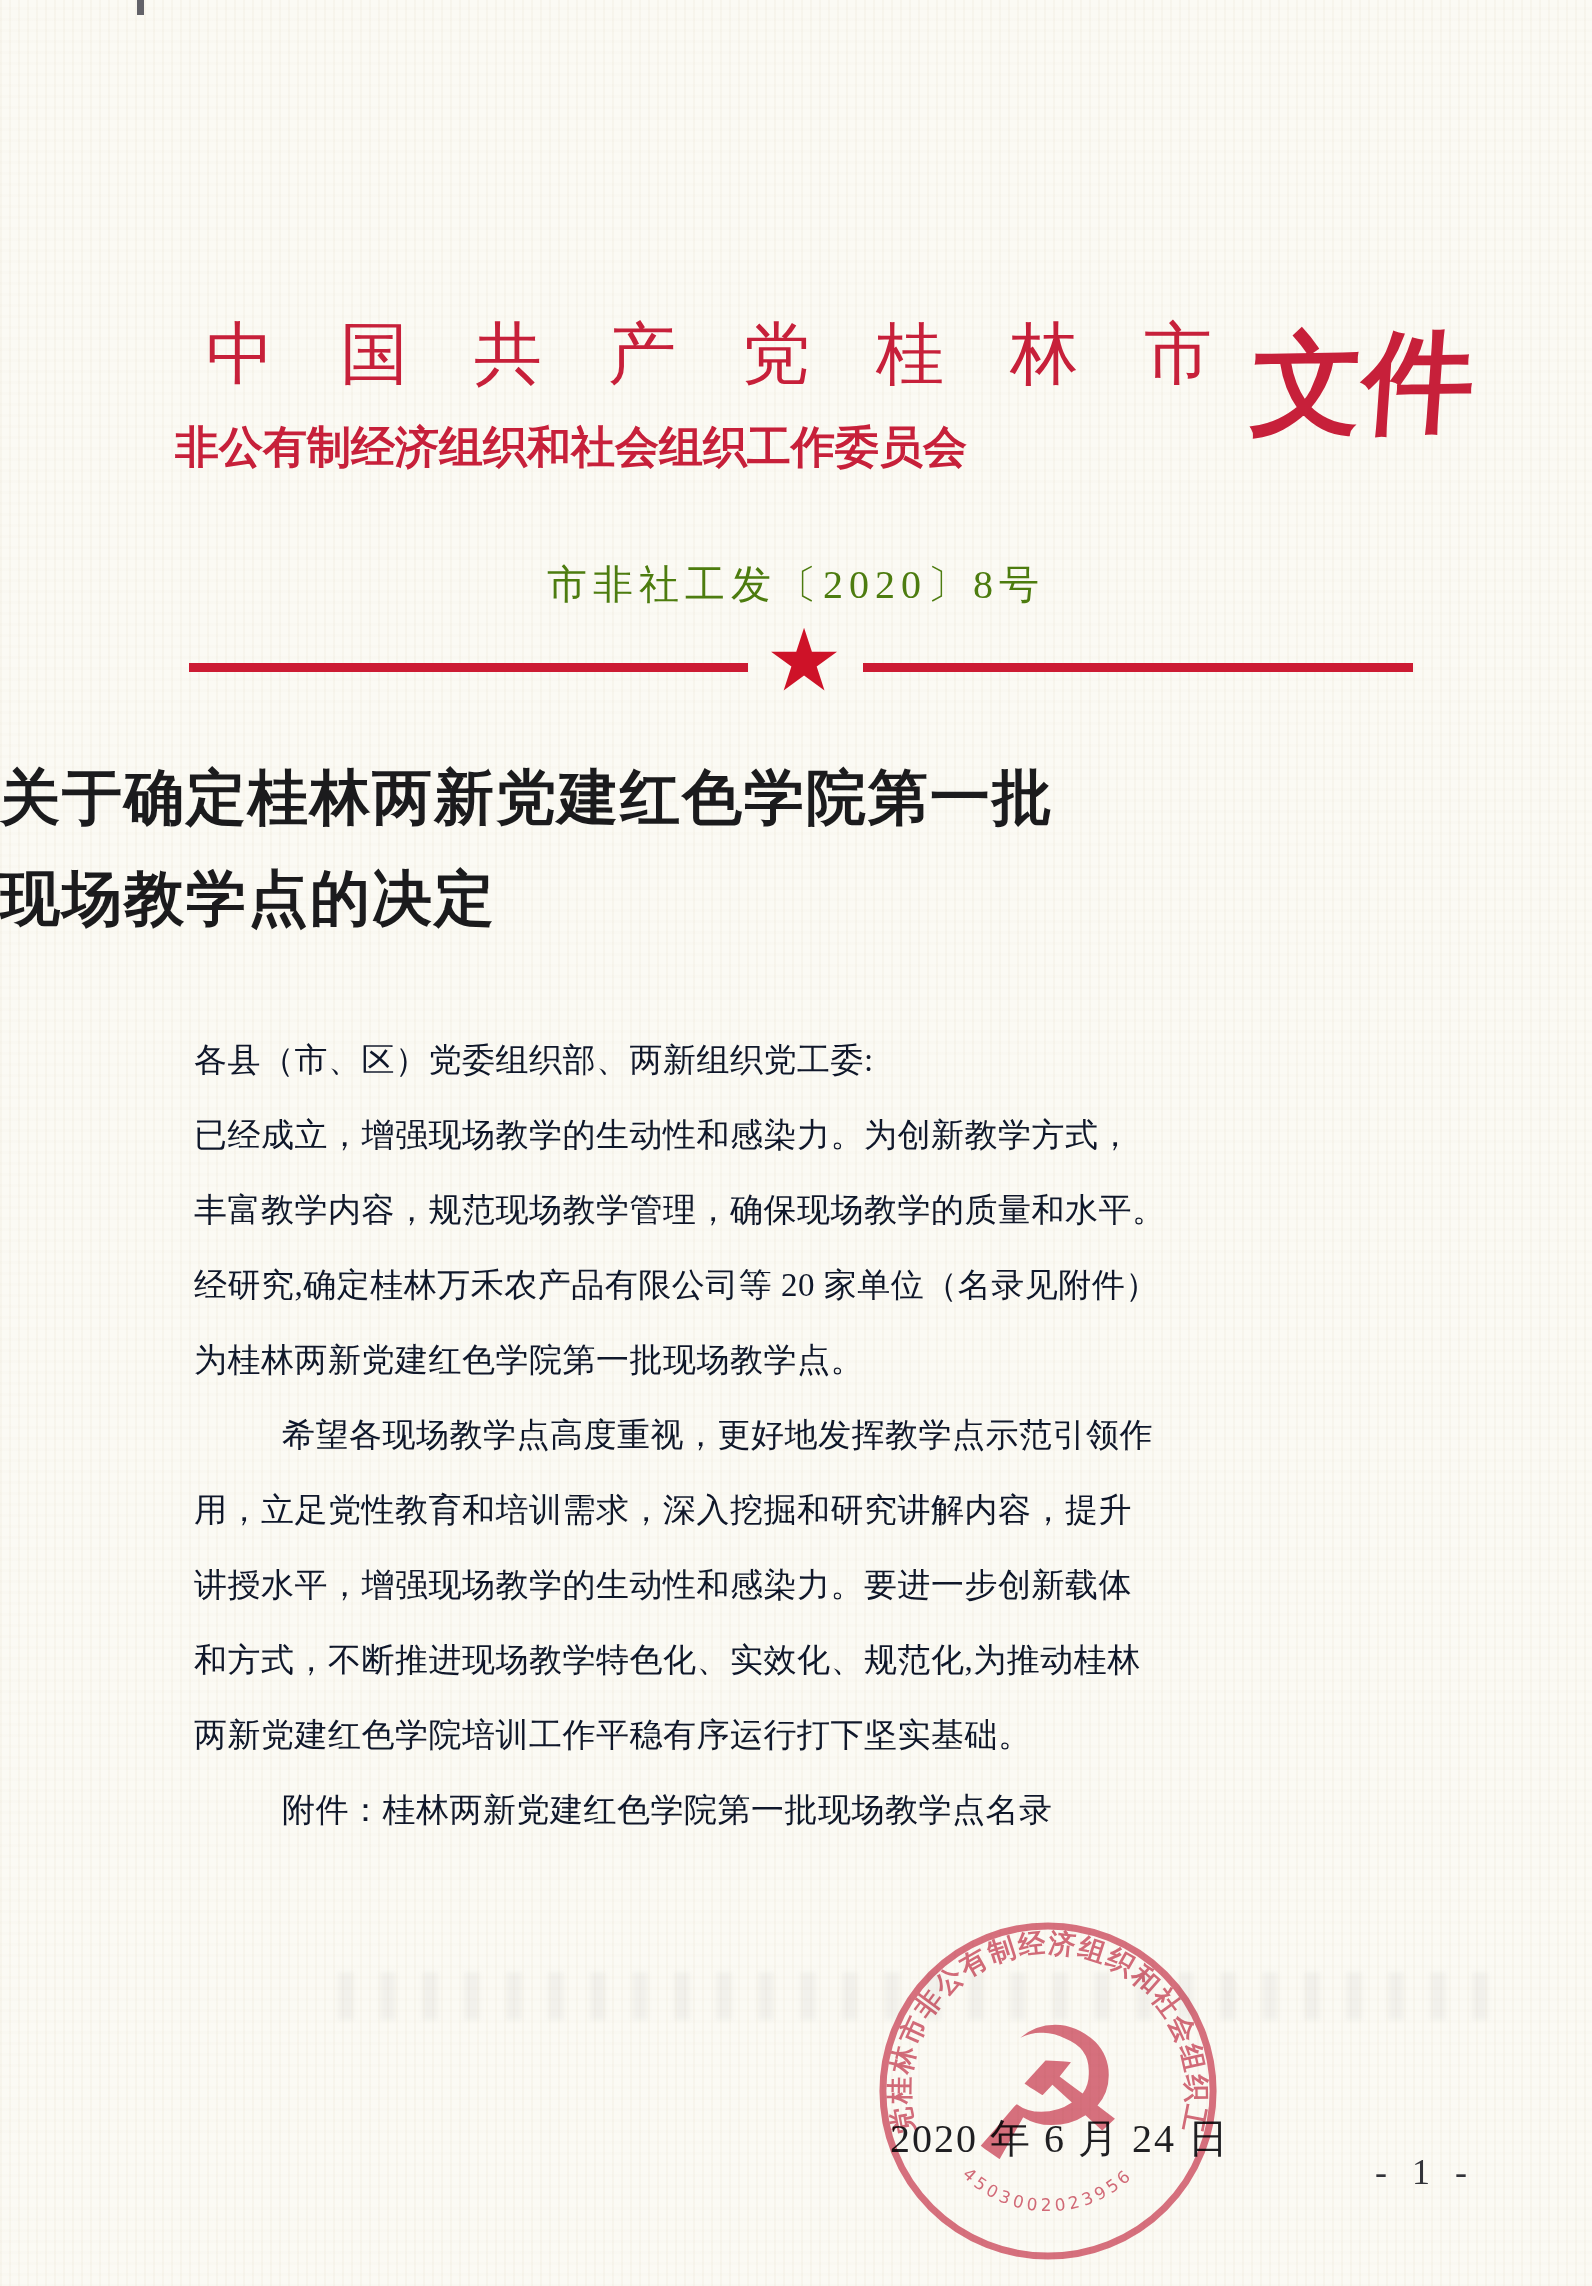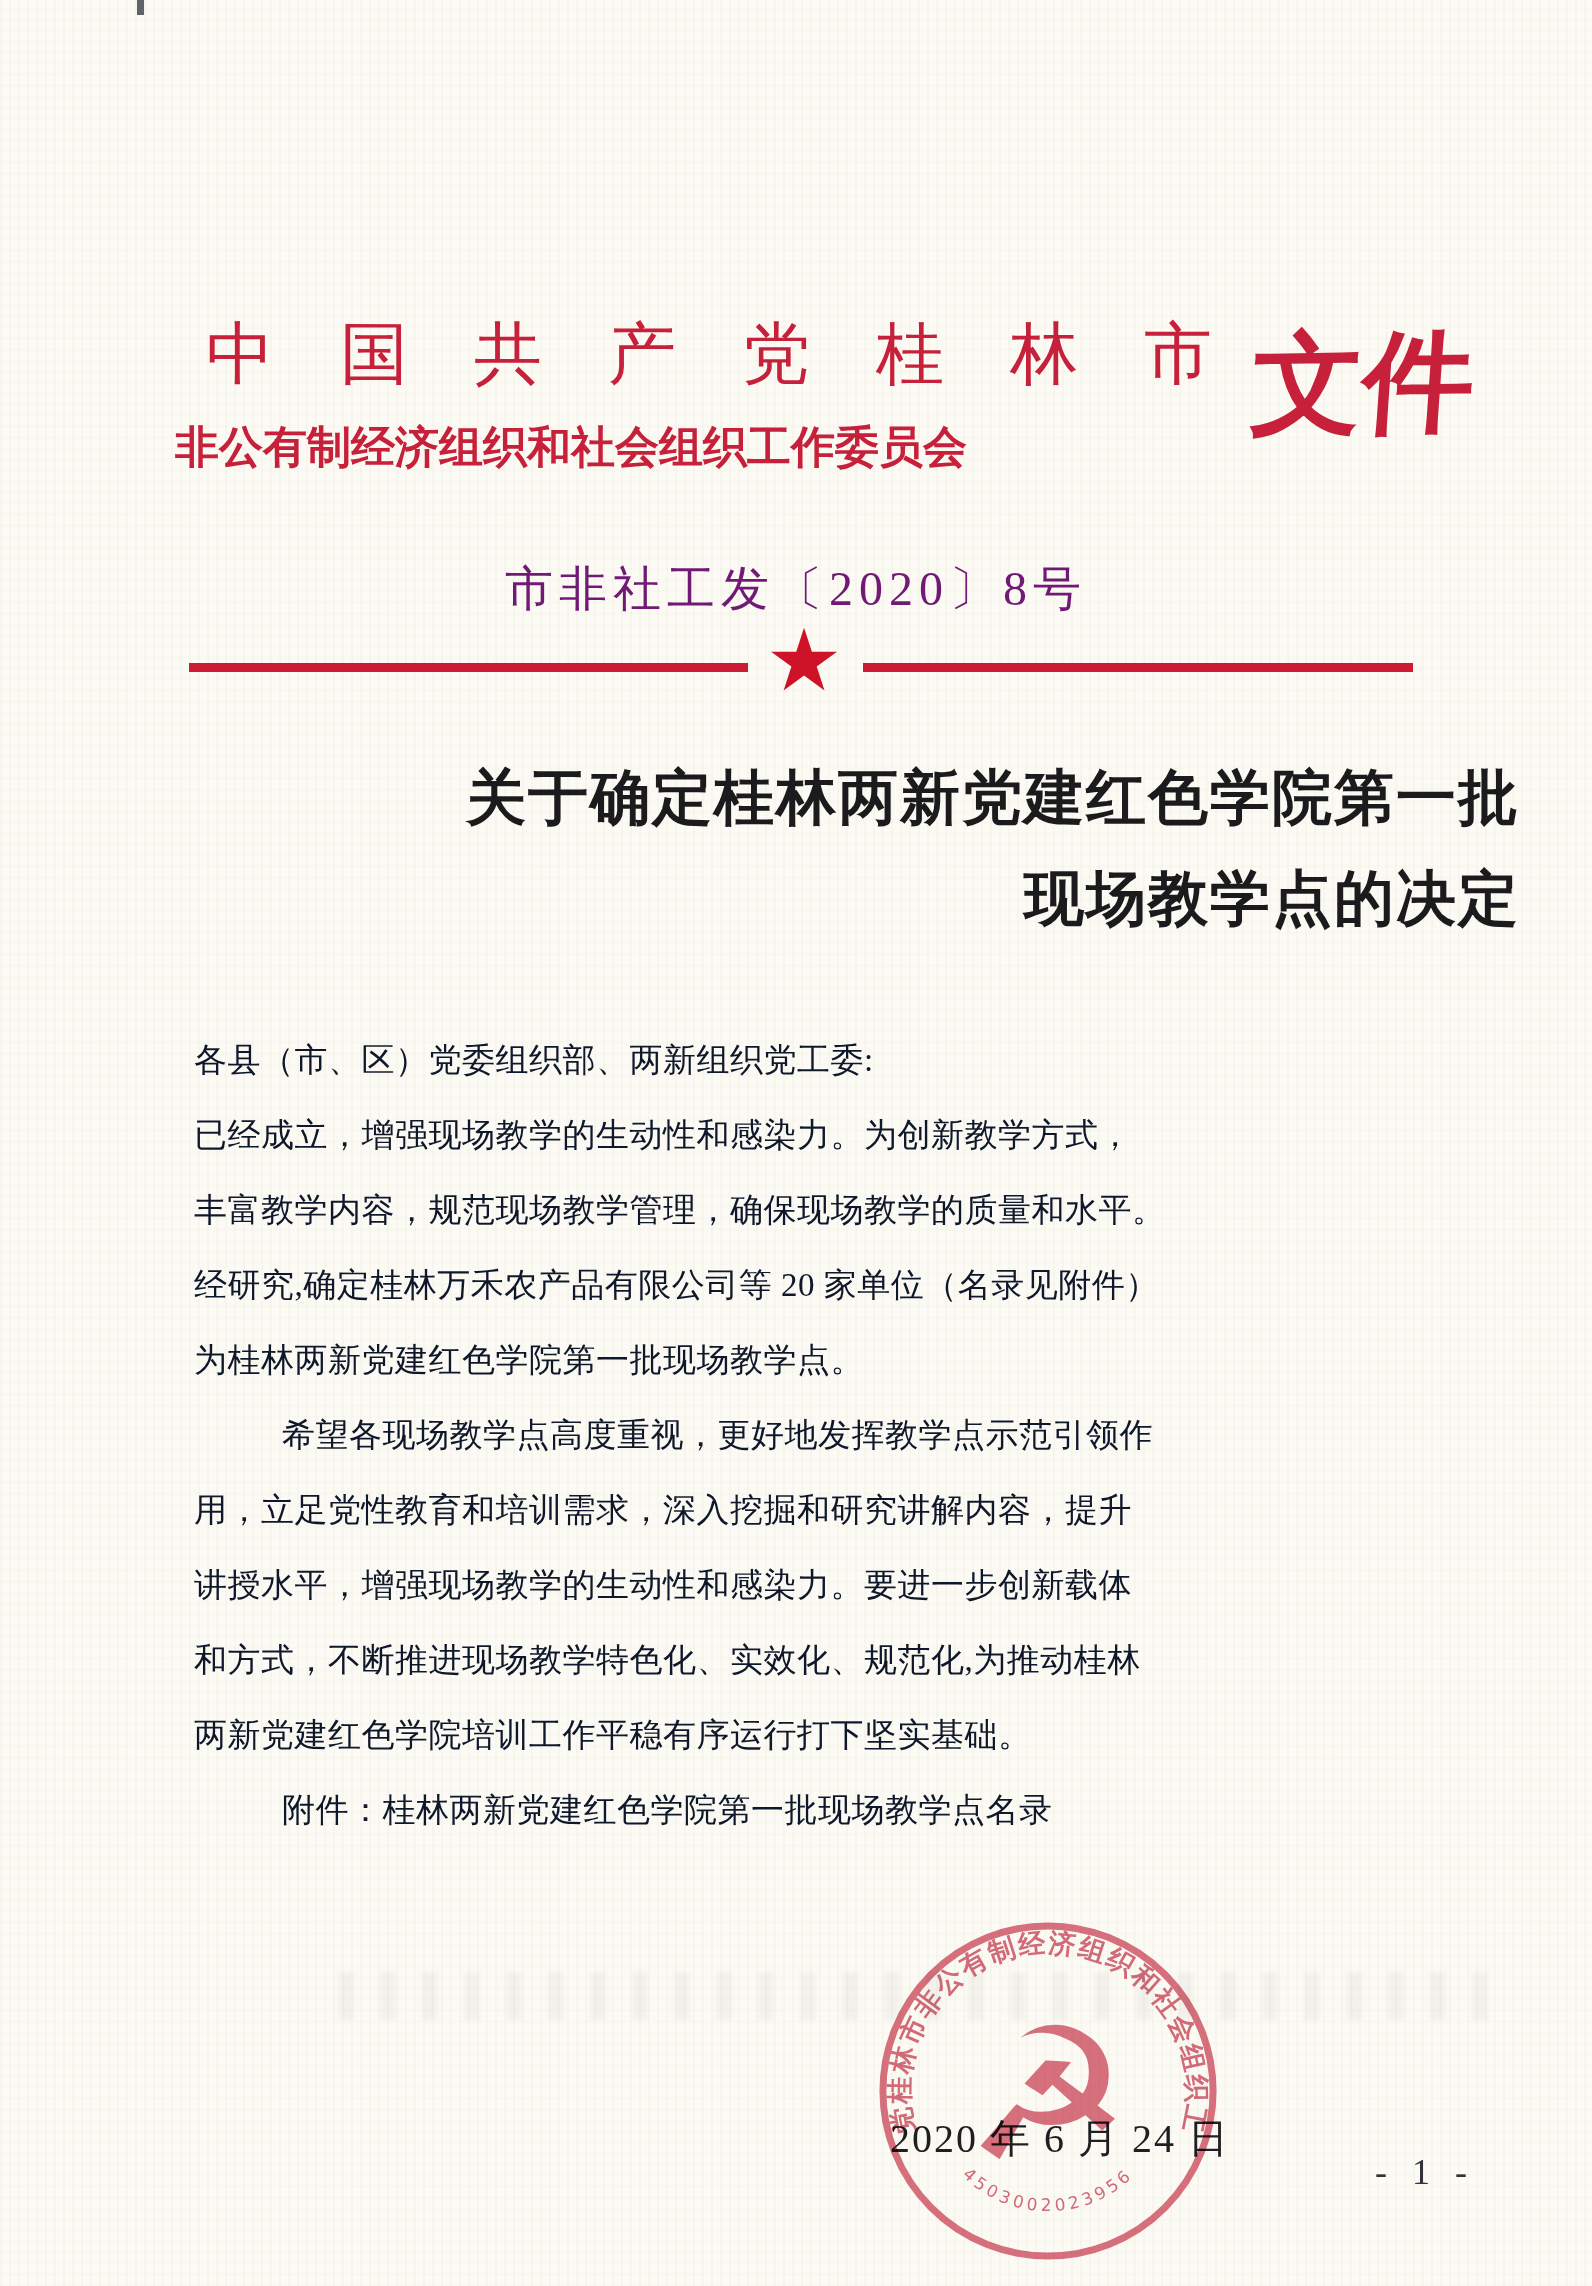--- a/index.html
+++ b/index.html
@@ -31,37 +31,37 @@
     letter-spacing:0px;white-space:nowrap;line-height:1;
   }
   .doc-label{
     position:absolute;left:1252px;top:328px;
     font-size:111px;font-weight:bold;color:#c7203a;
     line-height:1;white-space:nowrap;
     transform:skewX(-5deg) rotate(-1deg);
   }
   .doc-number{
     position:absolute;left:0;top:563px;width:1592px;
-    text-align:center;font-size:48px;color:#701a75;
+    text-align:center;font-size:40px;color:#4d7c0f;
     letter-spacing:6px;line-height:1.1;
   }
 
   
   .rule-left{position:absolute;left:189px;top:663px;width:559px;height:9px;background:#cc1b33;}
   .rule-right{position:absolute;left:863px;top:663px;width:550px;height:9px;background:#cc1b33;}
   .rule-star{
     position:absolute;left:758px;top:613px;width:92px;
     font-size:86px;line-height:1.1;color:#ce1228;text-align:center;
     font-family:"DejaVu Sans", sans-serif;
   }
 
   
   .title{
     position:absolute;left:0;top:748px;width:1520px;
-    text-align:right;color:#1b1b1d;
+    text-align:left;color:#1b1b1d;
     font-size:60px;font-weight:bold;line-height:101px;letter-spacing:2px;
   }
 
   
   .body-block{
     position:absolute;left:194px;top:1023px;width:1239px;
     font-size:33px;color:#0f172a;letter-spacing:0.5px;
   }
   .body-block .ln{line-height:75px;height:75px;white-space:nowrap;}
   .body-block .indent{padding-left:88px;}

